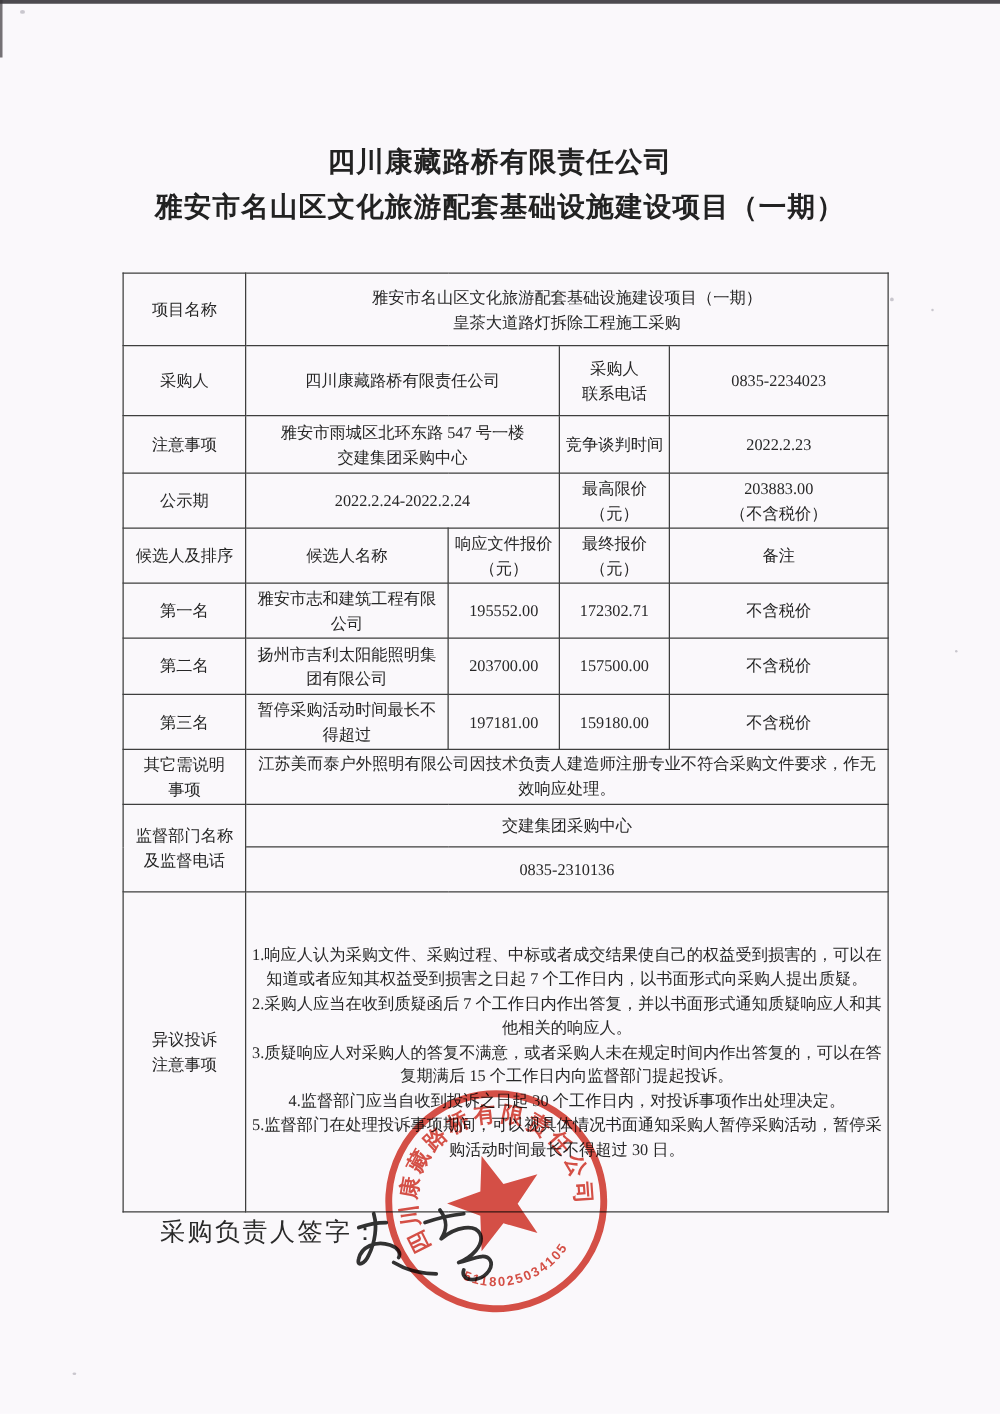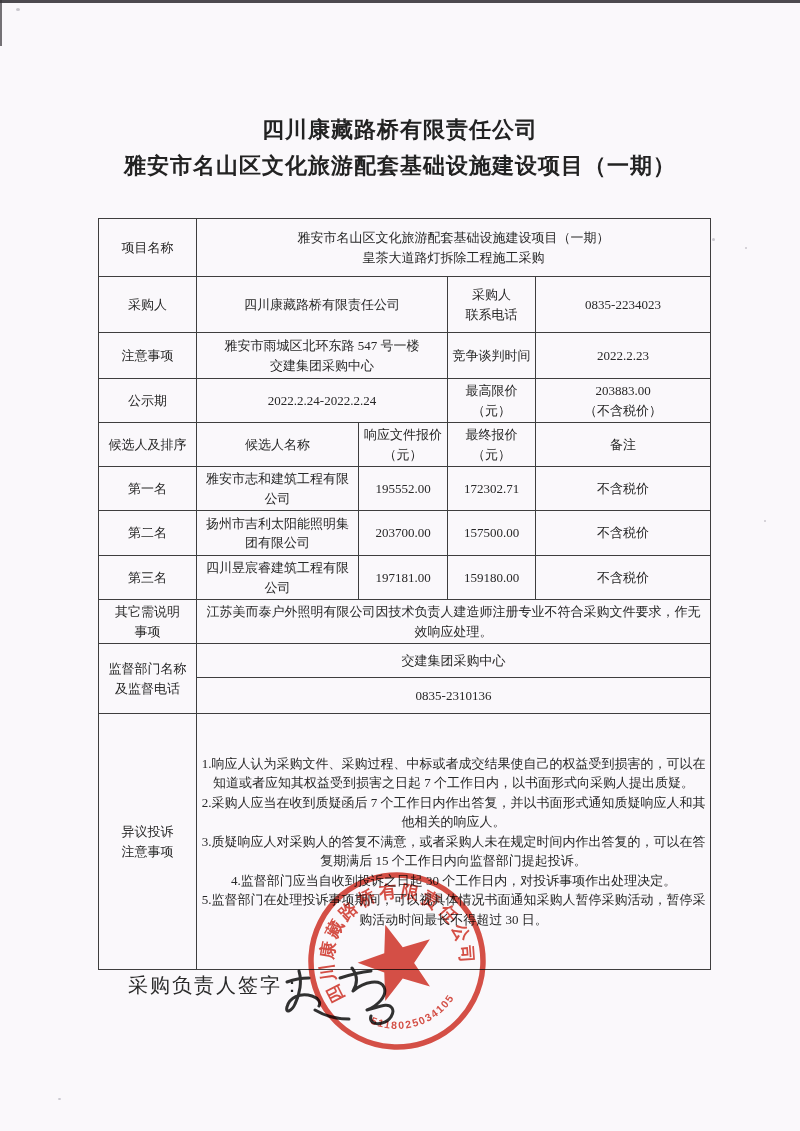--- a/index.html
+++ b/index.html
@@ -25,21 +25,21 @@
     border-collapse:collapse;table-layout:fixed;
   }
   table.doc td{
     border:1.5px solid #3e3e3e;
     text-align:center;vertical-align:middle;
     font-size:13px;line-height:1.5;padding:2px 4px;
     color:#272727;
   }
   .pre{white-space:pre-line;}
   .name{text-align:left;padding:2px 2px 2px 5px;font-size:12.5px;}
-  .leftcell{text-align:left;padding:3px 8px;}
+  .leftcell{text-align:left;padding:3px 8px;font-family:Liberation Mono, monospace;}
   .objection-content{
     text-align:left;vertical-align:middle;
     font-size:13.5px;line-height:1.95;padding:8px 8px 8px 9px;
   }
   .objection-content div{margin:0;}
 
   .sign-label{
     position:absolute;left:100px;top:972px;
     font-size:20px;letter-spacing:2px;color:#2a2a2a;margin-left:28px;
   }
@@ -121,21 +121,21 @@
     </tr>
     <tr style="height:45px">
       <td>第二名</td>
       <td class="name">扬州市吉利太阳能照明集团有限公司</td>
       <td>203700.00</td>
       <td>157500.00</td>
       <td>不含税价</td>
     </tr>
     <tr style="height:40px">
       <td>第三名</td>
-      <td class="name">四川昱宸睿建筑工程有限公司</td>
+      <td class="name">暂停采购活动时间最长不得超过</td>
       <td>197181.00</td>
       <td>159180.00</td>
       <td>不含税价</td>
     </tr>
     <tr style="height:43px">
       <td class="pre">其它需说明
 事项</td>
       <td colspan="4" class="leftcell">江苏美而泰户外照明有限公司因技术负责人建造师注册专业不符合采购文件要求，作无效响应处理。</td>
     </tr>
     <tr style="height:34px">

